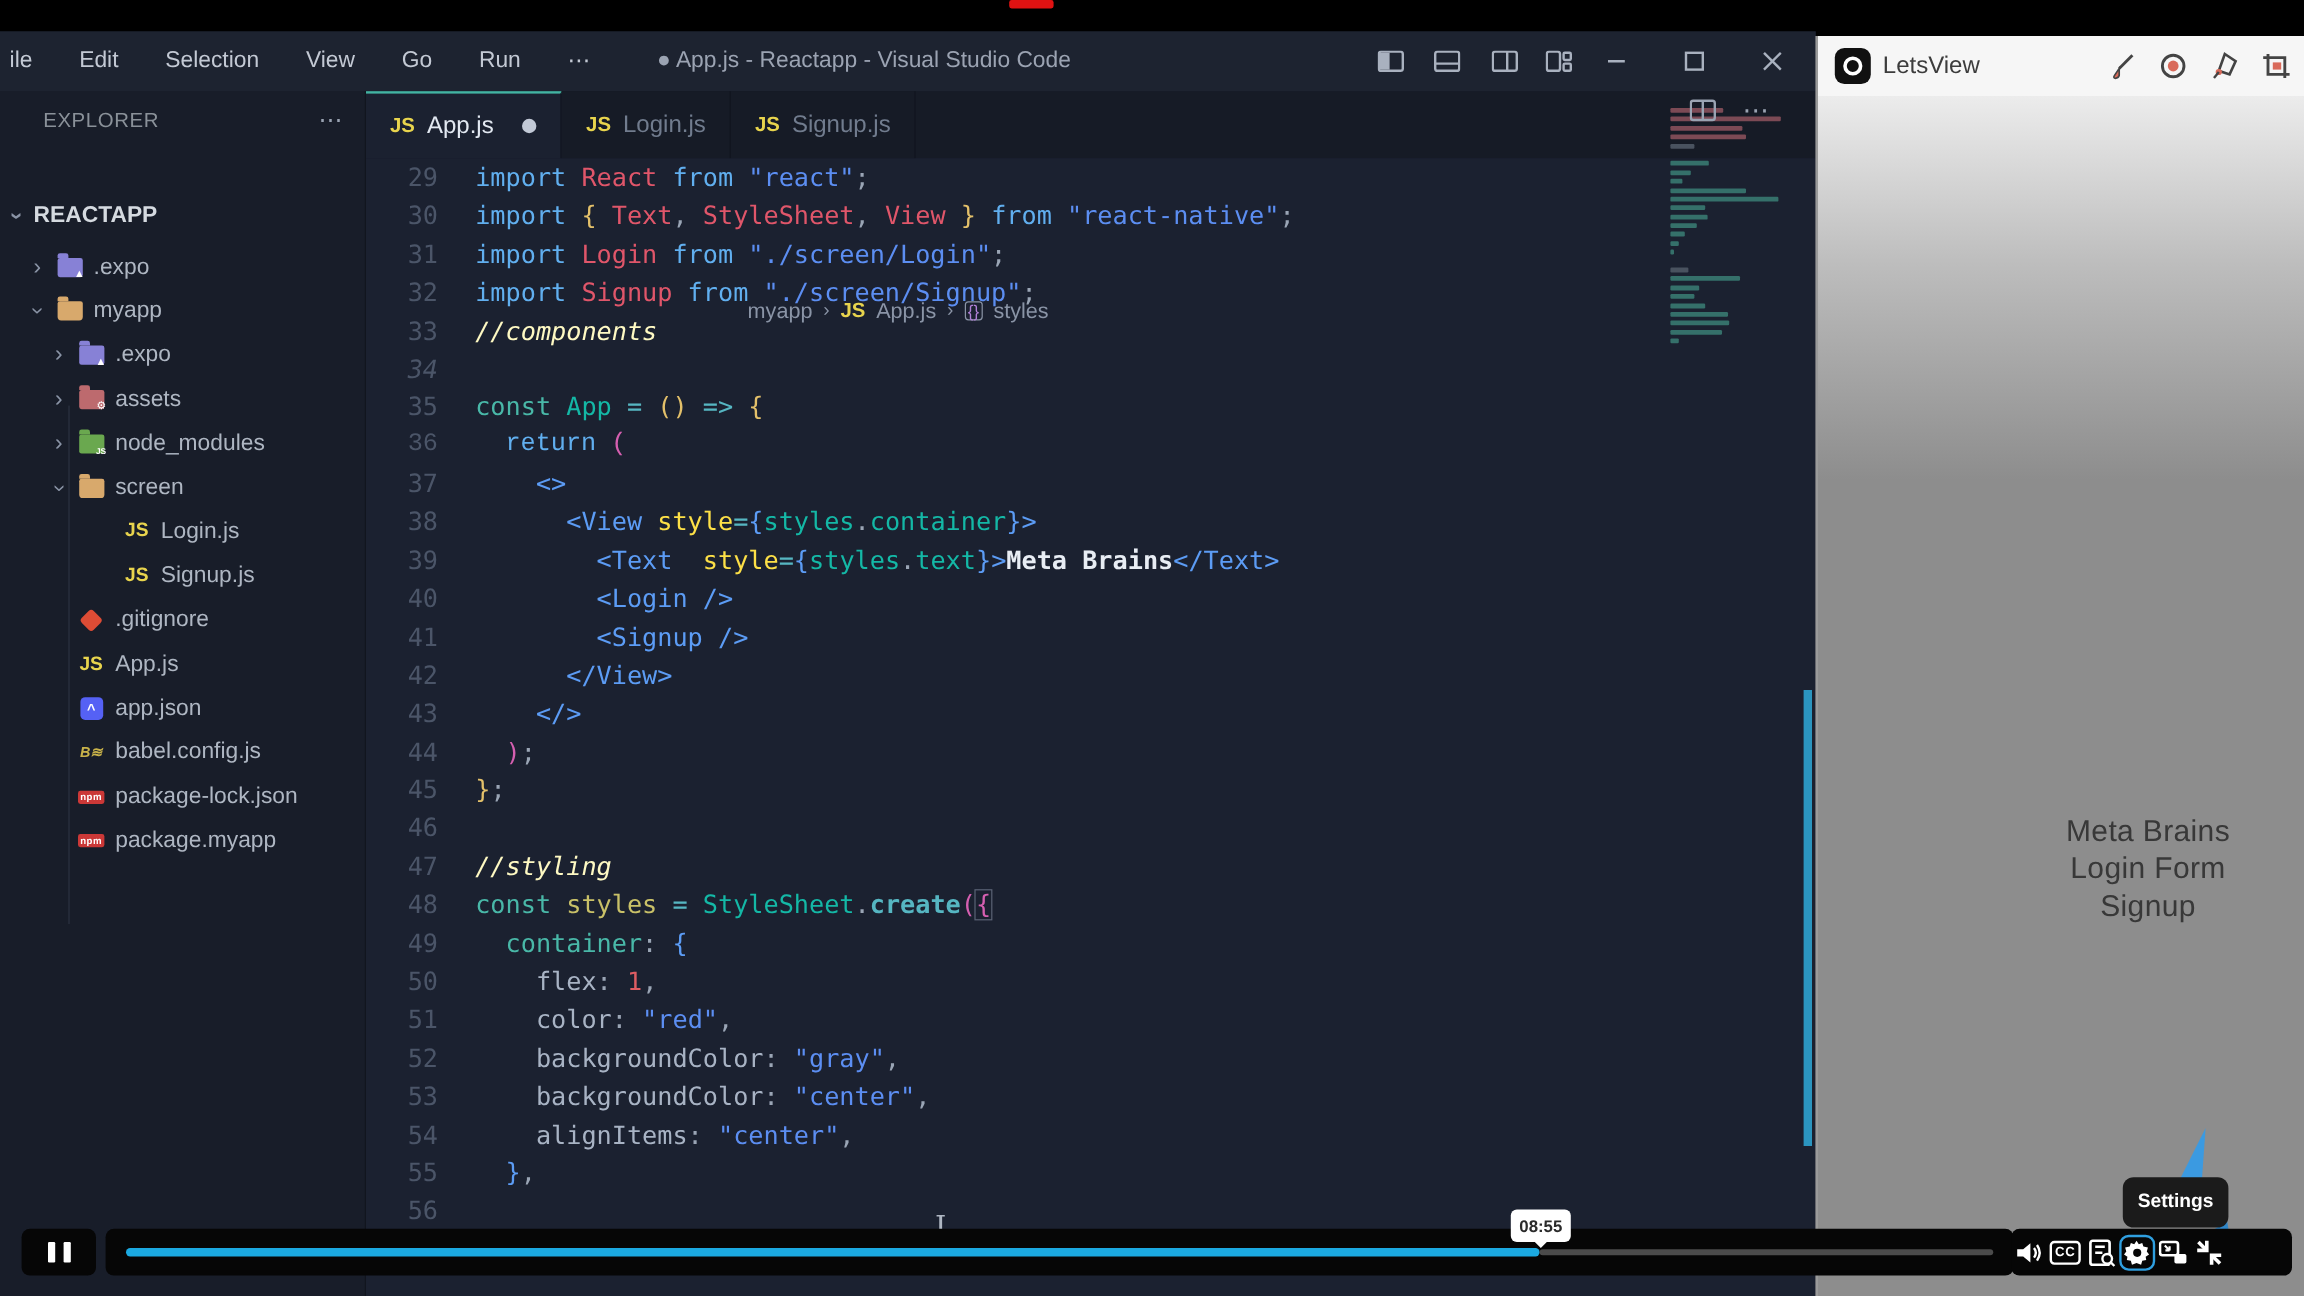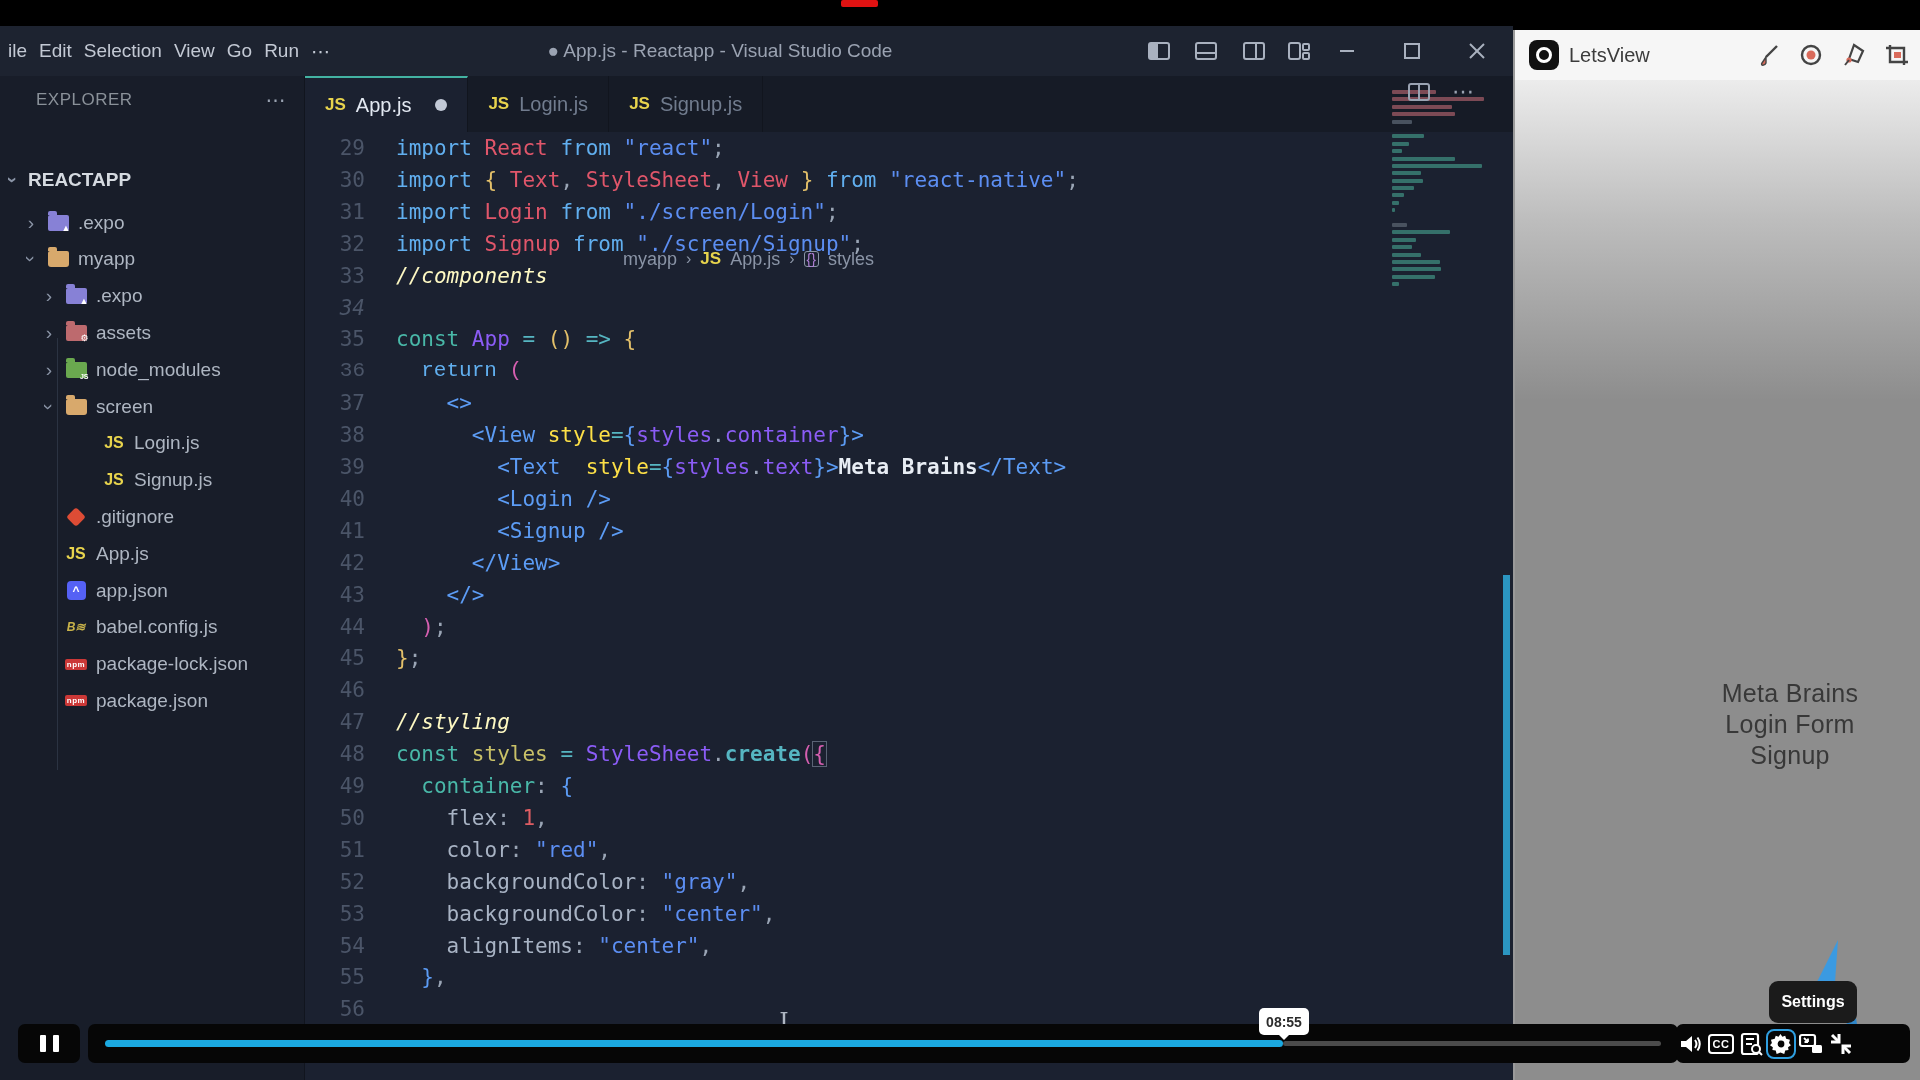--- a/index.html
+++ b/index.html
@@ -7,21 +7,21 @@
   #stage { position:absolute; inset:0; width:1920px; height:1080px; background:#000; }
   .abs { position:absolute; }
 
   
   #top-bar { left:0; top:0; width:1920px; height:26px; background:#000; z-index:30; }
   #top-red { left:841px; top:0; width:37px; height:7px; background:#e01212; border-radius:2px; z-index:31; }
 
   
   #vscode { left:0; top:26px; width:1513px; height:1054px; background:#1b2130; }
   #titlebar { left:0; top:0; width:1513px; height:50px; background:#1d2330; }
-  #menubar { left:2px; top:0; height:50px; display:flex; align-items:center; color:#c3c9d4; font-size:19px; }
+  #menubar { left:2px; top:0; height:50px; display:flex; align-items:center; gap:27px; color:#c3c9d4; font-size:19px; }
   .menu-item { padding:2px 6px; cursor:default; }
   #win-title { left:420px; top:0; width:600px; height:50px; display:flex; align-items:center; justify-content:center; color:#9ba3b2; font-size:19px; }
   .tb-ico { top:13px; width:26px; height:24px; display:flex; align-items:center; justify-content:center; color:#a9b1bf; }
   .tb-ico svg { display:block; }
 
   
   #tabbar { left:305px; top:50px; width:1208px; height:56px; background:#161b26; display:flex; }
   .tab { height:56px; display:flex; align-items:center; gap:10px; padding:0 20px; background:#161b26; border-right:1px solid #11151e; color:#717c8e; font-size:20px; position:relative; }
   .tab.active { background:#1b2130; color:#e2e8f1; border-top:2.5px solid #43b3a2; }
   .js-badge { color:#e8d44d; font-weight:bold; font-size:17px; letter-spacing:0; }
@@ -56,21 +56,21 @@
   
   #editor { left:305px; top:106px; width:1208px; height:948px; background:#1b2130; }
   #code-lines { position:absolute; left:0; top:4px; width:1208px; font-family:"DejaVu Sans Mono", monospace; font-size:21px; }
   .code-line { position:absolute; left:0; width:1200px; height:32px; white-space:pre; }
   .ln { position:absolute; left:0; width:60px; text-align:right; color:#4b5568; }
   .cl { position:absolute; left:91px; }
   .tk-kw{color:#61afef} .tk-cst{color:#49b8a8} .tk-comp{color:#e0566a} .tk-str{color:#5c8ef2}
   .tk-pun{color:#9aa5b5} .tk-brY{color:#e3c06a} .tk-brP{color:#d55fb0} .tk-brB{color:#5c9cf5}
   .tk-num{color:#de5d63} .tk-cmt{color:#fef9c3;font-style:italic} .tk-prop{color:#a8b3c4}
   .tk-teal{color:#49b8a8} .tk-tag{color:#5c9cf5} .tk-attr{color:#fde047}
-  .tk-jsx{color:#e8edf4;font-weight:bold} .tk-white{color:#8b5cf6} .tk-name{color:#c9c168}
+  .tk-jsx{color:#e8edf4;font-weight:bold} .tk-white{color:#14b8a6} .tk-name{color:#c9c168}
   .tk-method{color:#56b6c2;font-weight:bold} .tk-op{color:#56b6c2}
   .tk-brPbox{color:#d55fb0;outline:1px solid #5a6375}
   #caret { left:472px; top:877px; width:14px; height:26px; color:#aeb6c2; font-family:"DejaVu Serif", serif; font-size:24px; line-height:26px; text-align:center; }
 
   
   #minimap { left:1392px; top:64px; width:112px; }
   .mm-bar { height:4px; border-radius:1px; margin-bottom:3.4px; }
   #scroll-strip { left:1503px; top:549px; width:7px; height:380px; background:#2b95c0; }
 
   
@@ -273,21 +273,21 @@
             <span class="fic">
               <span class="npm-ic">npm</span>
             </span>
             <span>package-lock.json</span>
           </div>
           <div class="trow" style="top: 478.4px; padding-left: 42px;">
             <span class="chev"></span>
             <span class="fic">
               <span class="npm-ic">npm</span>
             </span>
-            <span>package.json</span>
+            <span>package.myapp</span>
           </div>
         </div>
       <div class="guide abs"></div>
     </div>
 
     <div id="tabbar" class="abs">
         <div class="tab active">
           <span class="js-badge">JS</span>
           <span>App.js</span>
           <span class="tab-dot"></span>

